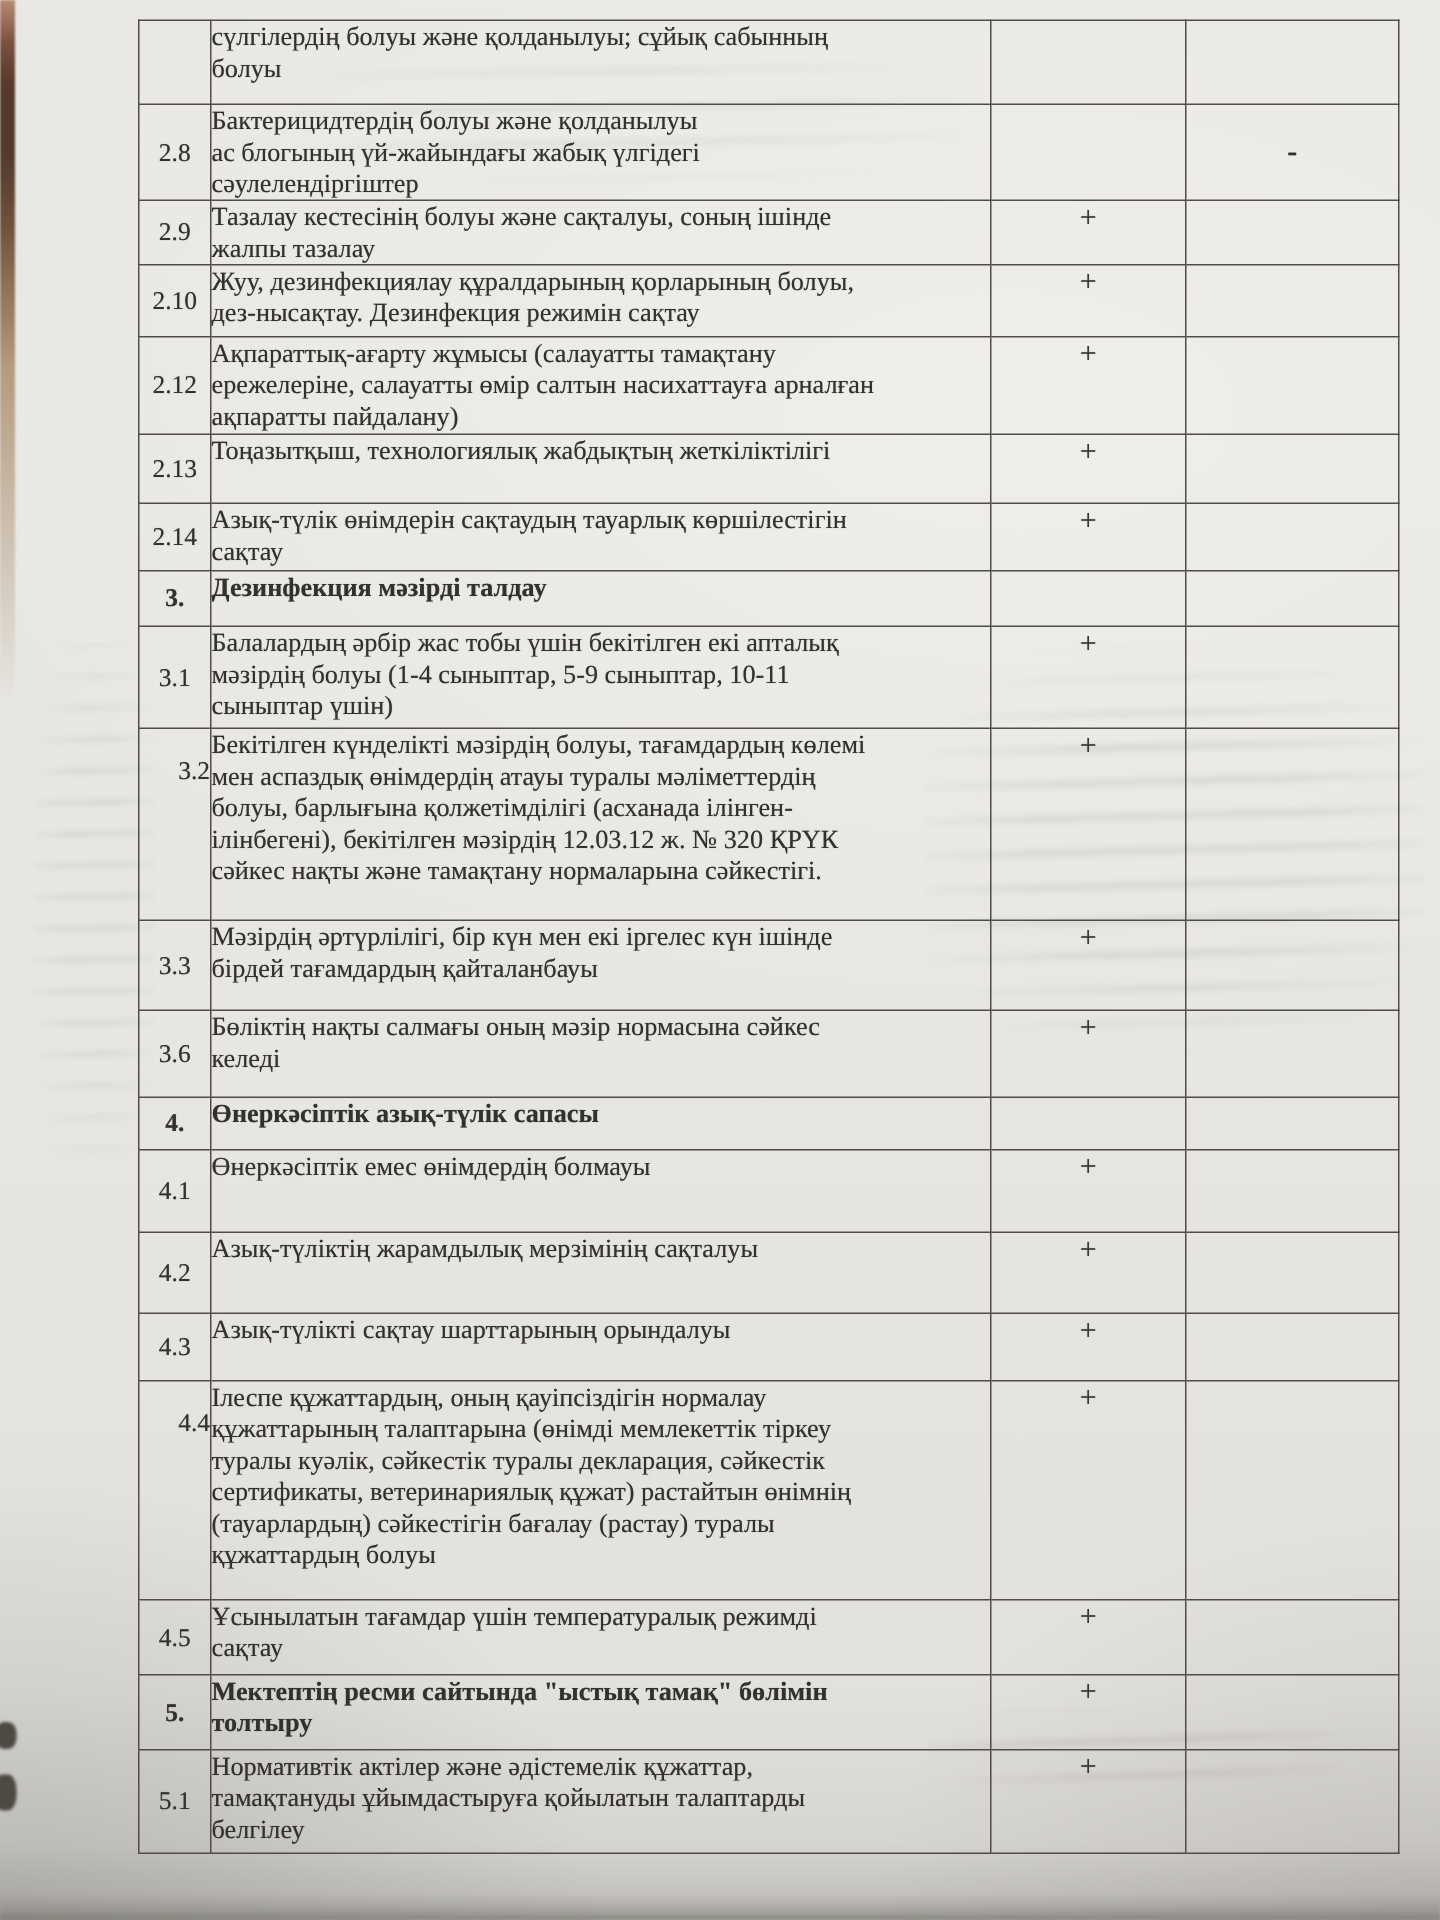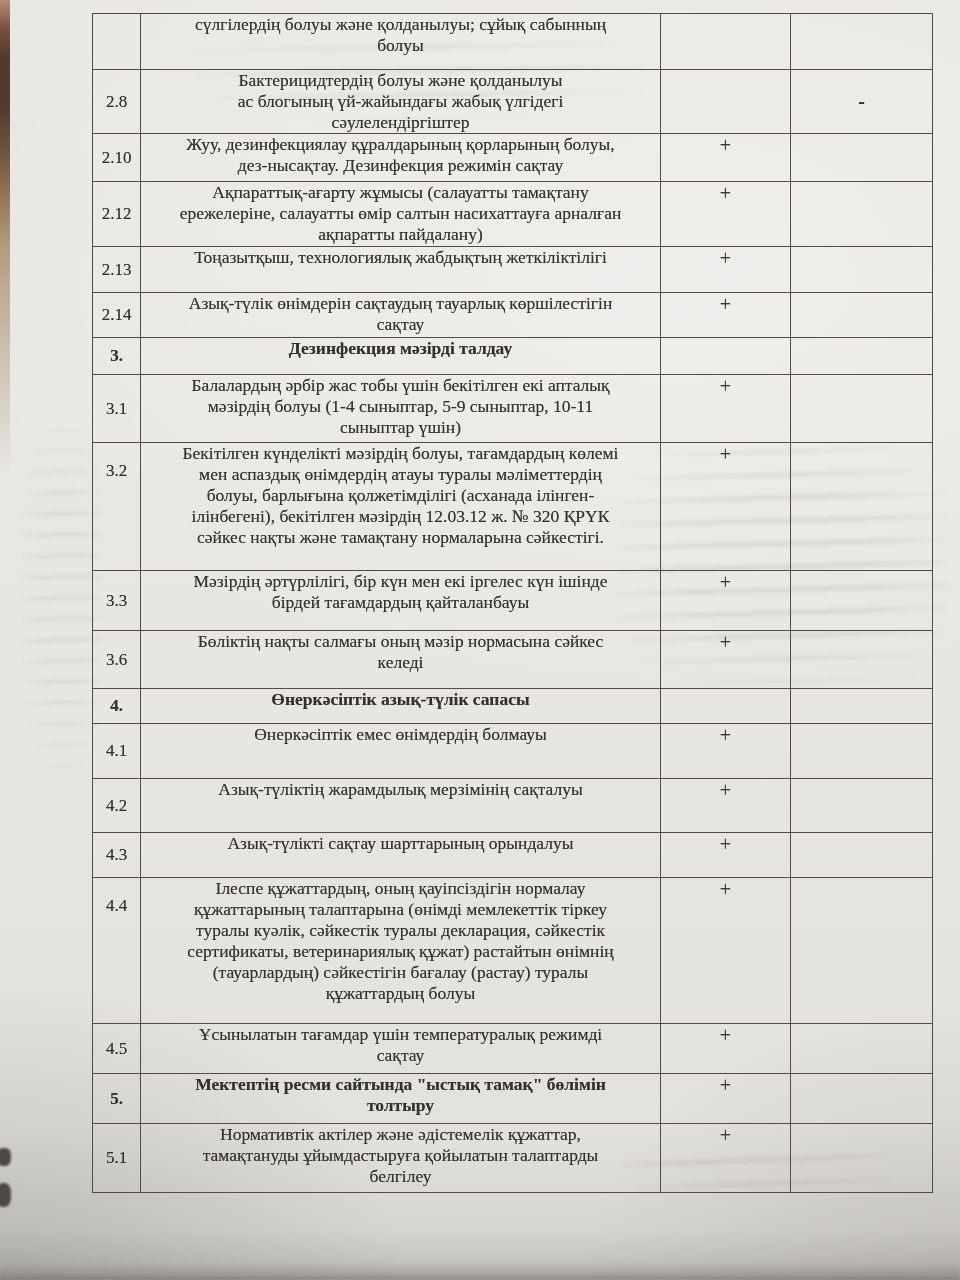--- a/index.html
+++ b/index.html
@@ -66,33 +66,32 @@
   }
   td.c-num{
     text-align:center;vertical-align:middle;
     font-size:17px;
   }
   td.c-text{
     vertical-align:top;
     padding:2px 8px 2px 6px;
     font-size:17.5px;line-height:21px;
     white-space:pre-line;
-    text-align:center;
   }
   td.c-mark{
     text-align:center;vertical-align:top;
     font-size:20px;line-height:22px;padding-top:2px;
     color:#3a3833;
   }
   td.c-res{
     text-align:center;vertical-align:middle;
     font-size:20px;font-weight:bold;color:#33312d;
   }
   tr.section td.c-num, tr.section td.c-text{font-weight:bold;}
-  tr.tall td.c-num{vertical-align:top;padding-top:18px;}
+  tr.tall td.c-num{vertical-align:top;padding-top:18px;text-align:right;}
 </style>
 </head>
 <body>
 
 <div class="photo">
 
   <div class="edge-strip"></div>
   <div class="edge-blob b1"></div>
   <div class="edge-blob b2"></div>
 
@@ -125,20 +124,27 @@
     <td class="c-res"><span></span></td>
   </tr>
         <tr style="height: 63px;">
     <td class="c-num"><span>2.8</span></td>
     <td class="c-text"><span>Бактерицидтердің болуы және қолданылуы
 ас блогының үй-жайындағы жабық үлгідегі
 сәулелендіргіштер</span></td>
     <td class="c-mark"><span></span></td>
     <td class="c-res"><span>-</span></td>
   </tr>
+        <tr style="height: 39px;">
+    <td class="c-num"><span>2.9</span></td>
+    <td class="c-text"><span>Тазалау кестесінің болуы және сақталуы, соның ішінде
+жалпы тазалау</span></td>
+    <td class="c-mark"><span>+</span></td>
+    <td class="c-res"><span></span></td>
+  </tr>
         <tr style="height: 48px;">
     <td class="c-num"><span>2.10</span></td>
     <td class="c-text"><span>Жуу, дезинфекциялау құралдарының қорларының болуы,
 дез-нысақтау. Дезинфекция режимін сақтау</span></td>
     <td class="c-mark"><span>+</span></td>
     <td class="c-res"><span></span></td>
   </tr>
         <tr style="height: 65px;">
     <td class="c-num"><span>2.12</span></td>
     <td class="c-text"><span>Ақпараттық-ағарту жұмысы (салауатты тамақтану

